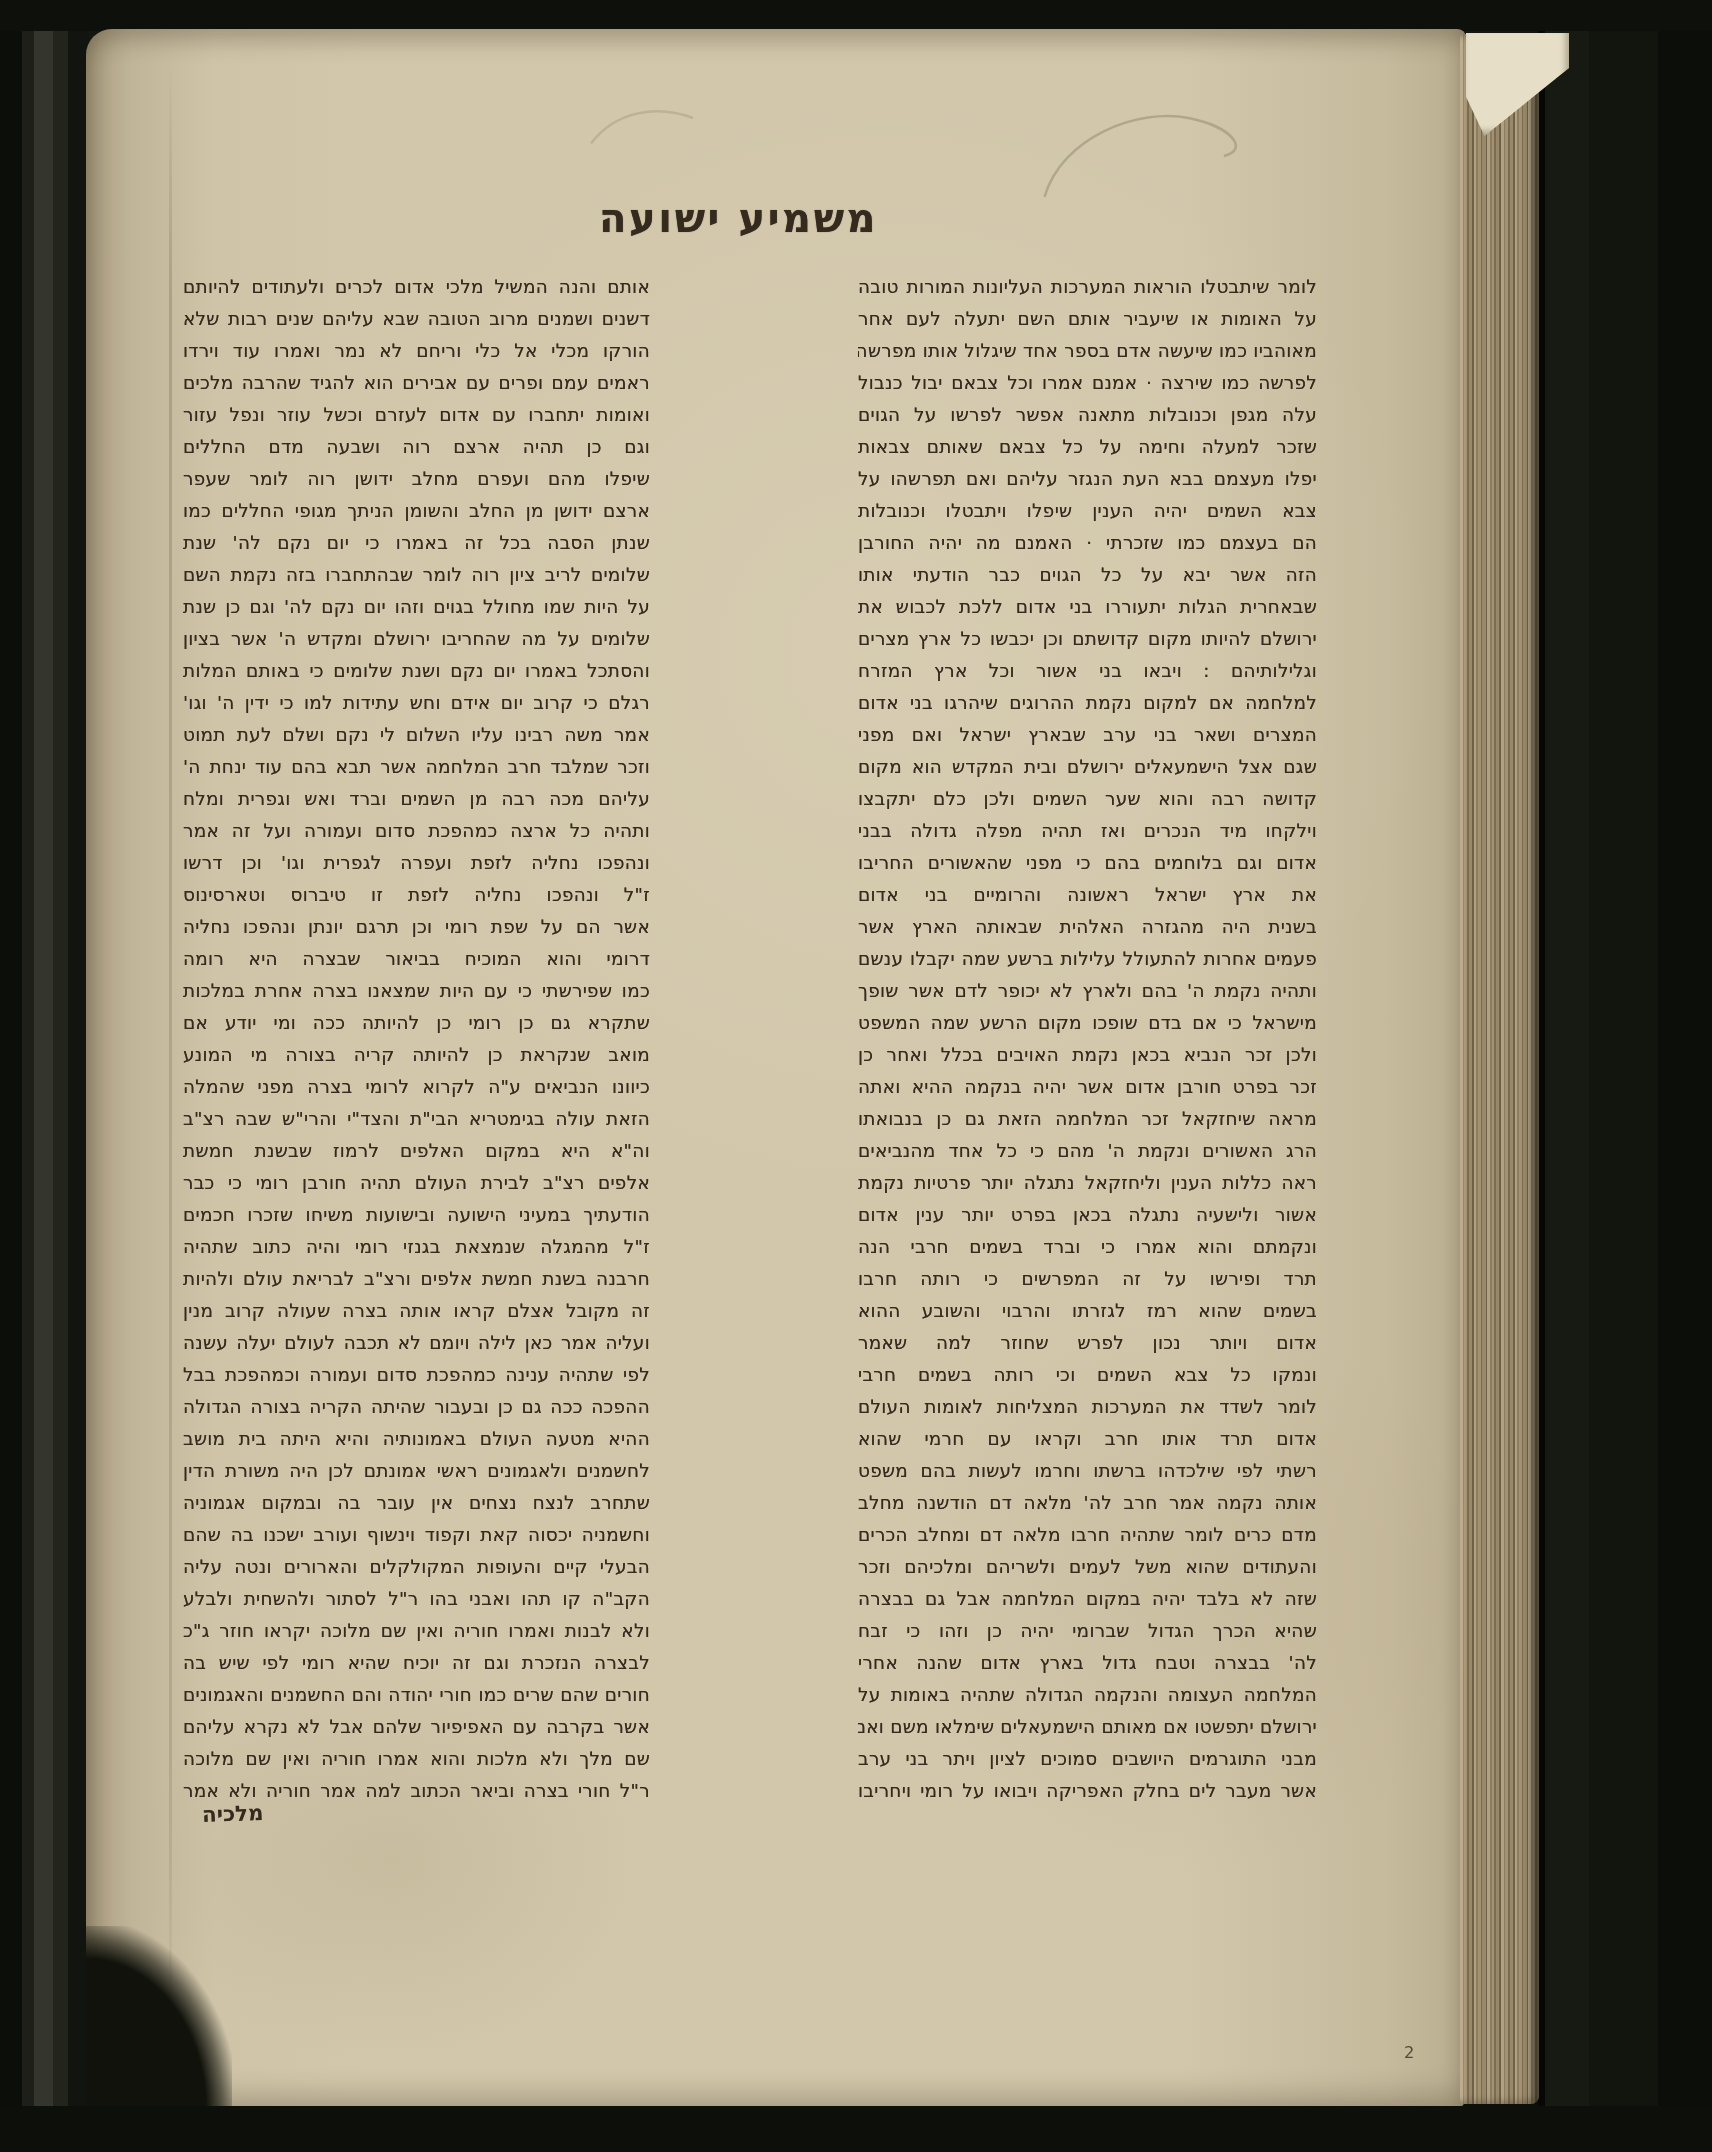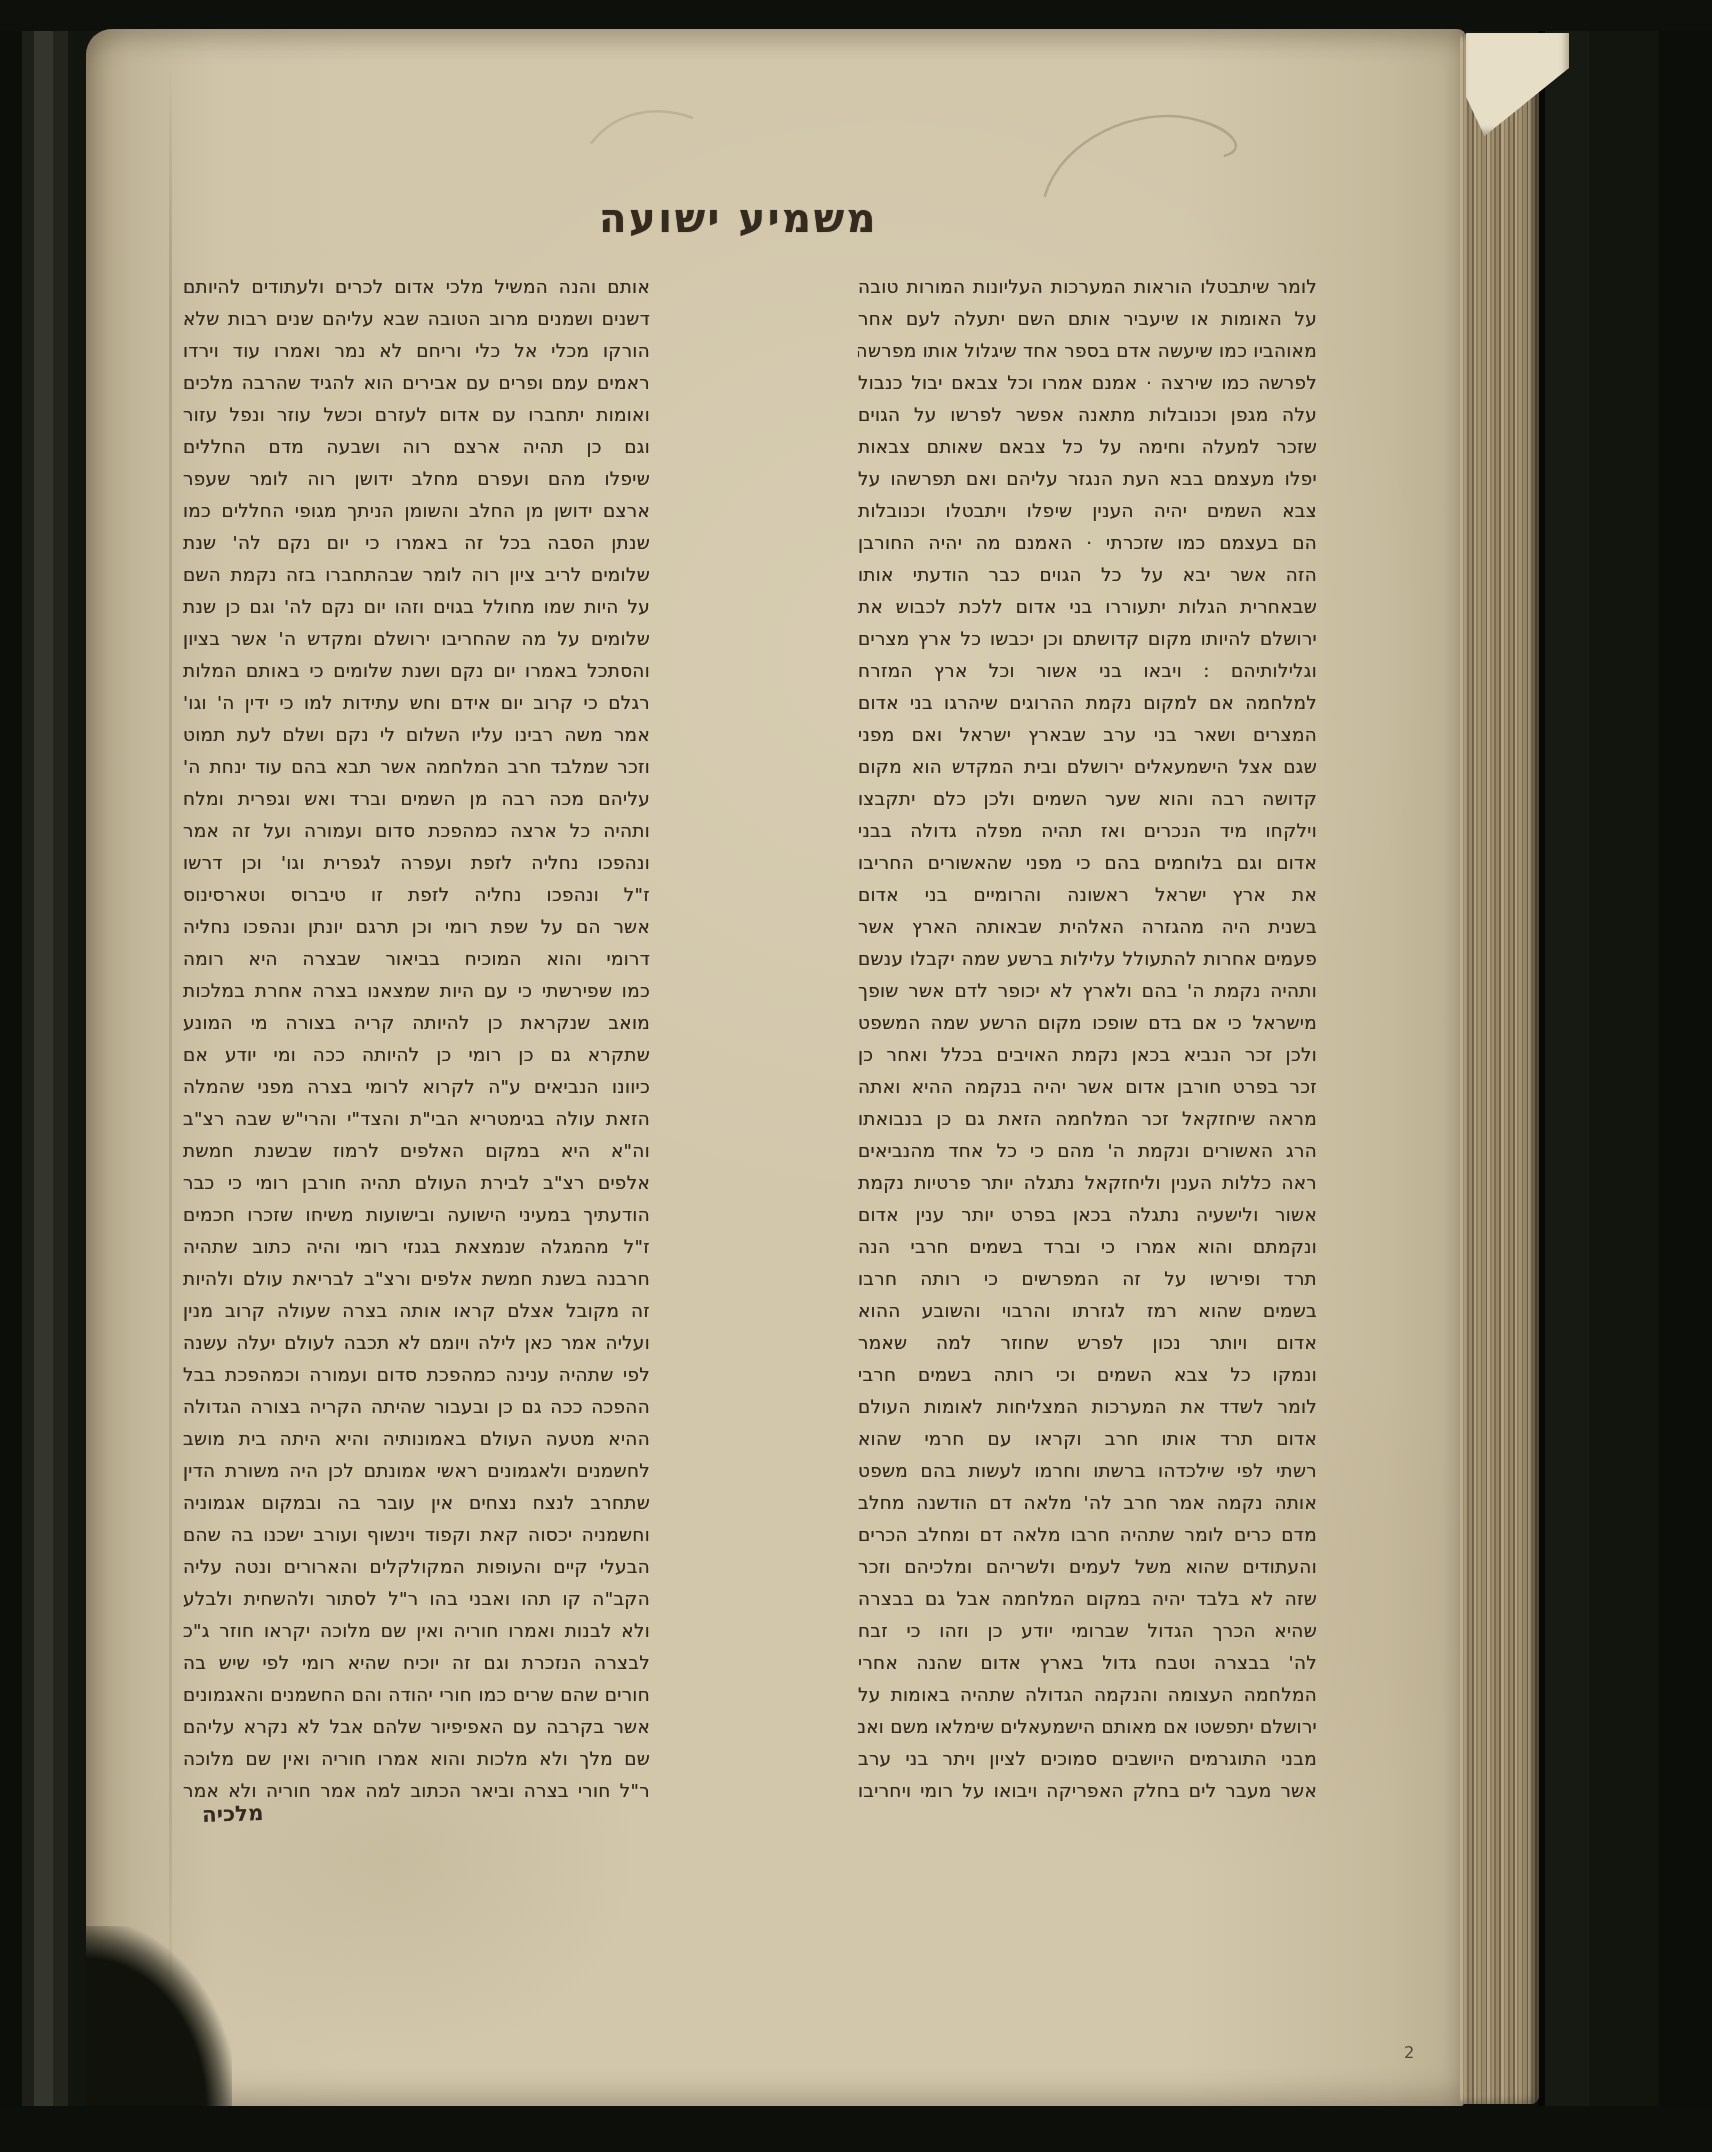--- a/index.html
+++ b/index.html
@@ -113,21 +113,21 @@
       <div class="tline">בשמים שהוא רמז לגזרתו והרבוי והשובע ההוא</div>
       <div class="tline">אדום ויותר נכון לפרש שחוזר למה שאמר</div>
       <div class="tline">ונמקו כל צבא השמים וכי רותה בשמים חרבי</div>
       <div class="tline">לומר לשדד את המערכות המצליחות לאומות העולם</div>
       <div class="tline">אדום תרד אותו חרב וקראו עם חרמי שהוא</div>
       <div class="tline">רשתי לפי שילכדהו ברשתו וחרמו לעשות בהם משפט</div>
       <div class="tline">אותה נקמה אמר חרב לה' מלאה דם הודשנה מחלב</div>
       <div class="tline">מדם כרים לומר שתהיה חרבו מלאה דם ומחלב הכרים</div>
       <div class="tline">והעתודים שהוא משל לעמים ולשריהם ומלכיהם וזכר</div>
       <div class="tline">שזה לא בלבד יהיה במקום המלחמה אבל גם בבצרה</div>
-      <div class="tline">שהיא הכרך הגדול שברומי יודע כן וזהו כי זבח</div>
+      <div class="tline">שהיא הכרך הגדול שברומי יהיה כן וזהו כי זבח</div>
       <div class="tline">לה' בבצרה וטבח גדול בארץ אדום שהנה אחרי</div>
       <div class="tline">המלחמה העצומה והנקמה הגדולה שתהיה באומות על</div>
       <div class="tline">ירושלם יתפשטו אם מאותם הישמעאלים שימלאו משם ואם</div>
       <div class="tline">מבני התוגרמים היושבים סמוכים לציון ויתר בני ערב</div>
       <div class="tline">אשר מעבר לים בחלק האפריקה ויבואו על רומי ויחריבו</div>
     </div>
   <div class="col col-left">
       <div class="tline">אותם והנה המשיל מלכי אדום לכרים ולעתודים להיותם</div>
       <div class="tline">דשנים ושמנים מרוב הטובה שבא עליהם שנים רבות שלא</div>
       <div class="tline">הורקו מכלי אל כלי וריחם לא נמר ואמרו עוד וירדו</div>
@@ -144,22 +144,22 @@
       <div class="tline">רגלם כי קרוב יום אידם וחש עתידות למו כי ידין ה' וגו'</div>
       <div class="tline">אמר משה רבינו עליו השלום לי נקם ושלם לעת תמוט</div>
       <div class="tline">וזכר שמלבד חרב המלחמה אשר תבא בהם עוד ינחת ה'</div>
       <div class="tline">עליהם מכה רבה מן השמים וברד ואש וגפרית ומלח</div>
       <div class="tline">ותהיה כל ארצה כמהפכת סדום ועמורה ועל זה אמר</div>
       <div class="tline">ונהפכו נחליה לזפת ועפרה לגפרית וגו' וכן דרשו</div>
       <div class="tline">ז"ל ונהפכו נחליה לזפת זו טיברוס וטארסינוס</div>
       <div class="tline">אשר הם על שפת רומי וכן תרגם יונתן ונהפכו נחליה</div>
       <div class="tline">דרומי והוא המוכיח בביאור שבצרה היא רומה</div>
       <div class="tline">כמו שפירשתי כי עם היות שמצאנו בצרה אחרת במלכות</div>
+      <div class="tline">שתקרא גם כן רומי כן להיותה ככה ומי יודע אם</div>
       <div class="tline">מואב שנקראת כן להיותה קריה בצורה מי המונע</div>
-      <div class="tline">שתקרא גם כן רומי כן להיותה ככה ומי יודע אם</div>
       <div class="tline">כיוונו הנביאים ע"ה לקרוא לרומי בצרה מפני שהמלה</div>
       <div class="tline">הזאת עולה בגימטריא הבי"ת והצד"י והרי"ש שבה רצ"ב</div>
       <div class="tline">וה"א היא במקום האלפים לרמוז שבשנת חמשת</div>
       <div class="tline">אלפים רצ"ב לבירת העולם תהיה חורבן רומי כי כבר</div>
       <div class="tline">הודעתיך במעיני הישועה ובישועות משיחו שזכרו חכמים</div>
       <div class="tline">ז"ל מהמגלה שנמצאת בגנזי רומי והיה כתוב שתהיה</div>
       <div class="tline">חרבנה בשנת חמשת אלפים ורצ"ב לבריאת עולם ולהיות</div>
       <div class="tline">זה מקובל אצלם קראו אותה בצרה שעולה קרוב מנין</div>
       <div class="tline">ועליה אמר כאן לילה ויומם לא תכבה לעולם יעלה עשנה</div>
       <div class="tline">לפי שתהיה ענינה כמהפכת סדום ועמורה וכמהפכת בבל</div>

